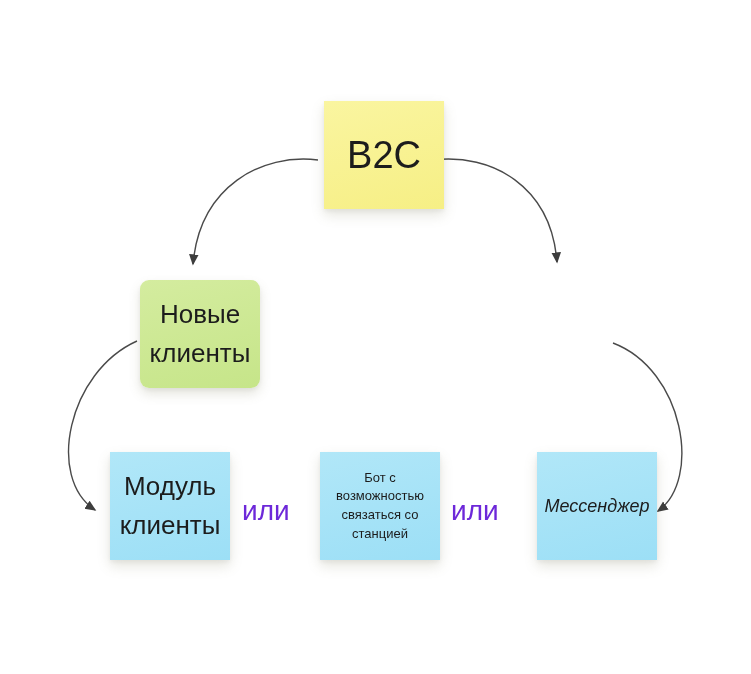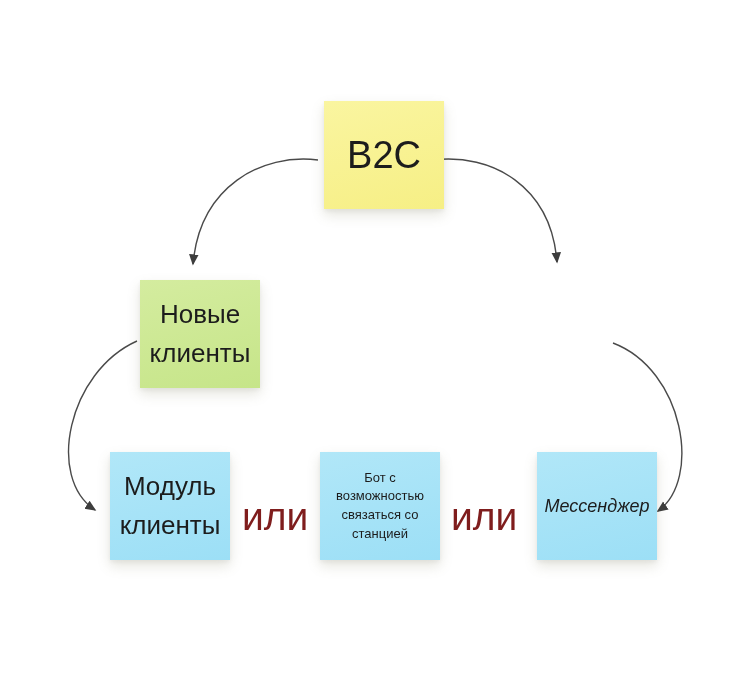--- a/index.html
+++ b/index.html
@@ -34,36 +34,36 @@
     display: flex;
     align-items: center;
     justify-content: center;
     text-align: center;
     color: #1c1c1c;
     padding: 16px;
     box-shadow: 0 6px 12px rgba(110, 110, 70, 0.18), 0 2px 4px rgba(0,0,0,0.05);
     cursor: pointer;
   }
   .note-yellow { background: linear-gradient(165deg, #faf5a0 0%, #f6ef85 100%); }
-  .note-green  { background: linear-gradient(165deg, #d4ec9f 0%, #c6e589 100%); }
+  .note-green  { background: linear-gradient(165deg, #d4ec9f 0%, #c6e589 100%); border-radius: 9px; }
   .note-blue   { background: linear-gradient(165deg, #b1e7f8 0%, #9cdff6 100%); }
 
   #note-b2c       { left: 324px; top: 101px; font-size: 38px; }
   #note-new       { left: 140px; top: 280px; font-size: 26px; line-height: 1.5; }
   #note-current   { left: 505px; top: 281px; font-size: 26px; line-height: 1.5; }
   #note-module    { left: 110px; top: 452px; font-size: 26px; line-height: 1.5; }
   #note-bot       { left: 320px; top: 452px; font-size: 13px; line-height: 1.45; align-items: flex-end; }
   #note-messenger { left: 537px; top: 452px; font-size: 18px; font-style: italic; }
 
   .or-label {
     position: absolute;
     z-index: 2;
-    font-size: 39px;
+    font-size: 28px;
     line-height: 1;
-    color: #7f1d1d;
+    color: #6d28d9;
     cursor: pointer;
   }
   #or-1 { left: 242px; top: 497px; }
   #or-2 { left: 451px; top: 497px; }
 </style>
 </head>
 <body>
 
 <div class="canvas">
 

